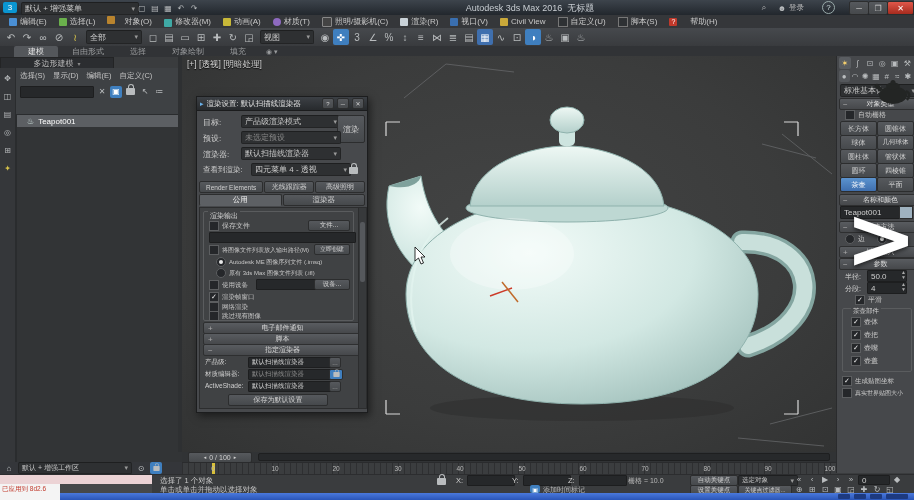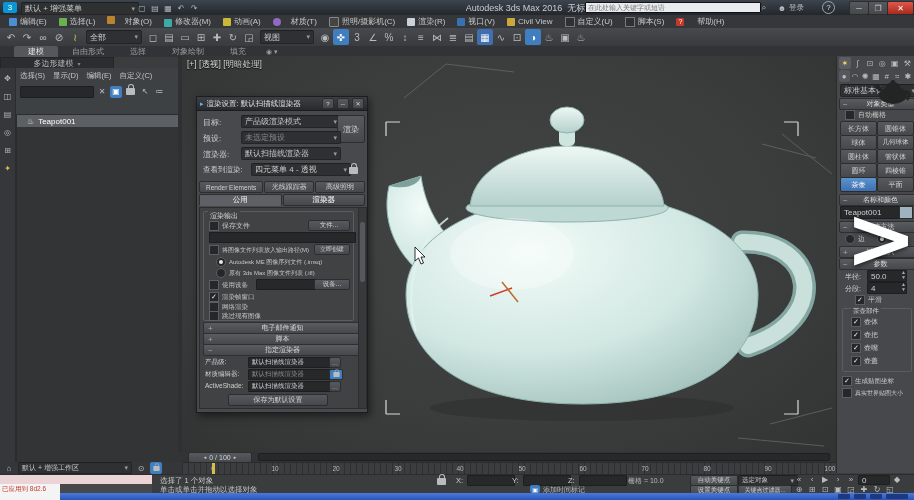--- a/index.html
+++ b/index.html
@@ -44,21 +44,20 @@
         <span class="car">▾</span>
     </div>
     <span class="ic sm abs" style="left:136px;top:2px;">▢</span>
     <span class="ic sm abs" style="left:149px;top:2px;">▤</span>
     <span class="ic sm abs" style="left:162px;top:2px;">▦</span>
     <span class="ic sm abs" style="left:175px;top:2px;">↶</span>
     <span class="ic sm abs" style="left:188px;top:2px;">↷</span>
     <div class="abs" style="left:400px;top:2px;width:260px;text-align:center;color:#c9ced3;font-size:9px;white-space:nowrap;">
       <span>Autodesk 3ds Max 2016</span>&nbsp;&nbsp;<span>无标题</span>
     </div>
-    <input class="abs" style="left: 585px; top: 2px; width: 170px; height: 9px; background: rgb(233, 236, 239); border: 1px solid rgb(17, 17, 17); font-size: 7px; padding: 0px 2px; color: rgb(51, 51, 51); border-radius: 1px;" placeholder="在此处输入关键字或短语">
     <span class="ic sm abs" style="left:758px;top:2px;color:#ccc;">⌕</span>
     <span class="ic sm abs" style="left:776px;top:2px;">☻</span>
     <span class="abs" style="left:789px;top:3px;font-size:7.5px;color:#bbb;">登录</span>
     <span class="qh abs" style="left:822px;top:1px;">?</span>
     <span class="abs btn" style="left:849px;top:1px;width:18px;height:12px;font-size:8px;">─</span>
     <span class="abs btn" style="left:868px;top:1px;width:18px;height:12px;font-size:8px;">❐</span>
     <span class="abs btn" style="left:887px;top:1px;width:25px;height:12px;background:linear-gradient(#e0574a,#a62b1e);color:#fff;font-size:8px;">✕</span>
   </div>
 
   <div class="abs" style="left:0;top:15px;width:914px;height:13px;background:#35373a;border-bottom:1px solid #2a2b2d;display:flex;align-items:center;padding-left:4px;gap:2px;">
@@ -75,21 +74,21 @@
         <span style="font-size:8px;color:#c8c8c8;">对象(O)</span>
       </span>
     <span style="display:flex;align-items:flex-end;gap:3px;padding:0 5px;">
         <i style="width:8px;height:8px;background:#3fa9a5;border-radius:1px;"></i>
         <span style="font-size:8px;color:#c8c8c8;">修改器(M)</span>
       </span>
     <span style="display:flex;align-items:center;gap:3px;padding:0 5px;">
         <i style="width:8px;height:8px;background:#c8b838;border-radius:1px;"></i>
         <span style="font-size:8px;color:#c8c8c8;">动画(A)</span>
       </span>
-    <span style="display:flex;align-items:center;gap:10px;padding:0 5px;">
+    <span style="display:flex;align-items:center;gap:3px;padding:0 5px;">
         <i style="width:8px;height:8px;background:#8e6ac0;border-radius:50%;"></i>
         <span style="font-size:8px;color:#c8c8c8;">材质(T)</span>
       </span>
     <span style="display:flex;align-items:center;gap:3px;padding:0 5px;">
         <i style="width:8px;height:8px;background:#444;border:1px solid #888;border-radius:1px;"></i>
         <span style="font-size:8px;color:#c8c8c8;">照明/摄影机(C)</span>
       </span>
     <span style="display:flex;align-items:center;gap:3px;padding:0 5px;">
         <i style="width:8px;height:8px;background:#c9d2d8;border-radius:1px;"></i>
         <span style="font-size:8px;color:#c8c8c8;">渲染(R)</span>
@@ -288,21 +287,21 @@
       </div>
     <span class="abs" style="left:152px;top:69px;"><span class="lk"></span></span>
 
     <div class="abs" style="left:2px;top:84px;width:166px;height:12px;display:flex;gap:1px;">
       <span class="btn" style="flex:1.3;font-size:6.5px;">Render Elements</span>
       <span class="btn" style="flex:1;font-size:7px;">光线跟踪器</span>
       <span class="btn" style="flex:1;font-size:7px;">高级照明</span>
     </div>
     <div class="abs" style="left:2px;top:97px;width:166px;height:12px;display:flex;gap:1px;">
       <span class="btn" style="flex:1;background:#5d6064;color:#f0f0f0;font-size:7.5px;border-bottom-color:#5d6064;">公用</span>
-      <span class="btn" style="flex:1;font-size:7.5px;font-weight:bold;">渲染器</span>
+      <span class="btn" style="flex:1;font-size:7.5px;">渲染器</span>
     </div>
 
     <div class="abs" style="left:2px;top:110px;width:158px;height:200px;background:#404244;border:1px solid #2c2d2e;">
       <div class="abs" style="left:3px;top:3px;width:149px;height:108px;border:1px solid #5a5c5e;border-radius:2px;">
         <span class="abs" style="left:4px;top:-1px;background:#404244;padding:0 2px;font-size:7px;color:#d8d8d8;">渲染输出</span>
         <div class="cb abs" style="left:5px;top:9px;">
             <span class="box"></span>
             <span style="font-size:7px;">保存文件</span>
           </div>
         <span class="btn abs" style="left:104px;top:8px;width:40px;height:9px;font-size:6.5px;">文件...</span>

